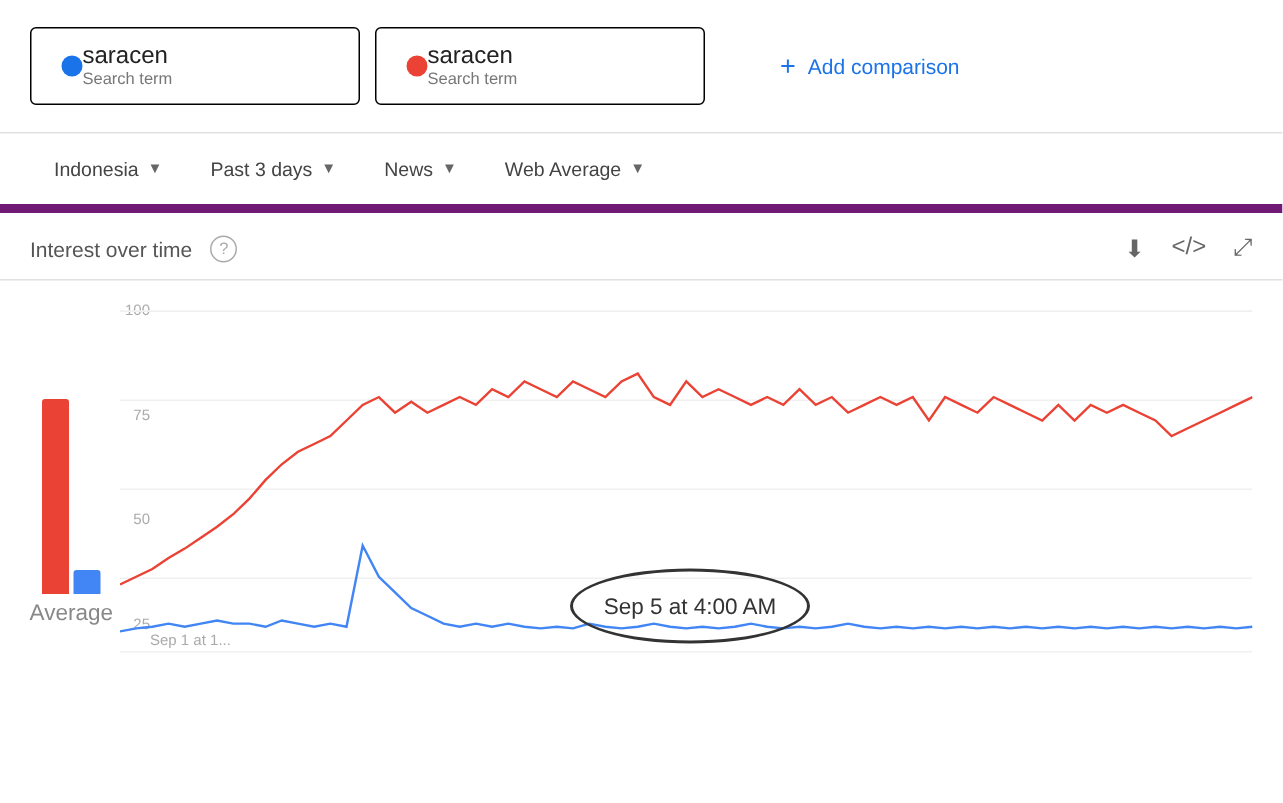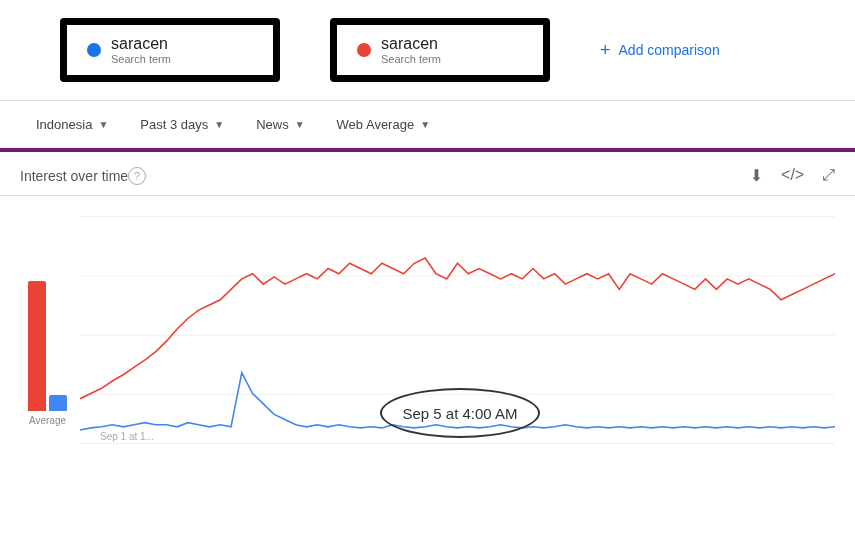--- a/index.html
+++ b/index.html
@@ -9,28 +9,27 @@
     .search-terms-bar {
       display: flex;
       align-items: center;
       padding: 18px 20px;
       border-bottom: 1px solid #e0e0e0;
       gap: 0;
     }
     .search-term-item {
       display: flex;
       align-items: center;
-      gap: 10px;
+      gap: 0;
       padding: 10px 20px;
-      border: 7px solid #000000;
+      border: 1px solid #000000;
       border-radius: 4px;
       min-width: 220px;
       margin-right: 10px;
       background: #fff;
-      margin-left: 40px;
     }
     .term-dot {
       width: 14px;
       height: 14px;
       border-radius: 50%;
       flex-shrink: 0;
     }
     .term-dot.blue { background: #1a73e8; }
     .term-dot.red { background: #ea4335; }
     .term-text { display: flex; flex-direction: column; }
@@ -46,21 +45,21 @@
       padding: 10px 20px;
       margin-left: 20px;
     }
     .plus-icon { font-size: 18px; color: #1a73e8; }
 
     
     .filter-bar {
       display: flex;
       align-items: center;
       padding: 10px 20px;
-      border-bottom: 4px solid #701a75;
+      border-bottom: 6px solid #701a75;
       gap: 0;
     }
     .filter-item {
       display: flex;
       align-items: center;
       gap: 6px;
       font-size: 13px;
       color: #444;
       cursor: pointer;
       padding: 6px 16px;
@@ -75,21 +74,21 @@
     .section-header {
       display: flex;
       align-items: center;
       justify-content: space-between;
       padding: 14px 20px 10px 20px;
       border-bottom: 1px solid #e0e0e0;
     }
     .section-title-group {
       display: flex;
       align-items: center;
-      gap: 0;
+      gap: 12px;
     }
     .section-title {
       font-size: 14px;
       color: #555;
     }
     .info-icon {
       width: 18px;
       height: 18px;
       border-radius: 50%;
       border: 1.5px solid #aaa;
@@ -145,21 +144,21 @@
       align-items: flex-end;
       gap: 3px;
       height: 200px;
       margin-bottom: 4px;
     }
     .avg-bar {
       width: 18px;
       border-radius: 2px 2px 0 0;
     }
     .avg-label {
-      font-size: 10px;
+      font-size: 15px;
       color: #888;
       text-align: center;
     }
 
     
     .y-axis {
       position: absolute;
       left: 55px;
       top: 5px;
       height: 220px;
@@ -267,20 +266,26 @@
   <div class="chart-inner">
 
     <div class="avg-section">
       <div class="avg-bar-group">
         <div class="avg-bar" style="background:#ea4335; height:130px;"></div>
         <div class="avg-bar" style="background:#4285f4; height:16px;"></div>
       </div>
       <span class="avg-label">Average</span>
     </div>
 
+    <div class="y-axis">
+      <span class="y-label">100</span>
+      <span class="y-label">75</span>
+      <span class="y-label">50</span>
+      <span class="y-label">25</span>
+    </div>
 
     <svg class="chart-svg" viewBox="0 0 700 240" preserveAspectRatio="none">
 
       <line x1="0" y1="10" x2="700" y2="10" stroke="#f0f0f0" stroke-width="1"></line>
       <line x1="0" y1="67" x2="700" y2="67" stroke="#f0f0f0" stroke-width="1"></line>
       <line x1="0" y1="124" x2="700" y2="124" stroke="#f0f0f0" stroke-width="1"></line>
       <line x1="0" y1="181" x2="700" y2="181" stroke="#f0f0f0" stroke-width="1"></line>
       <line x1="0" y1="228" x2="700" y2="228" stroke="#f0f0f0" stroke-width="1"></line>
 
       <polyline fill="none" stroke="#ea4335" stroke-width="1.5" points="

